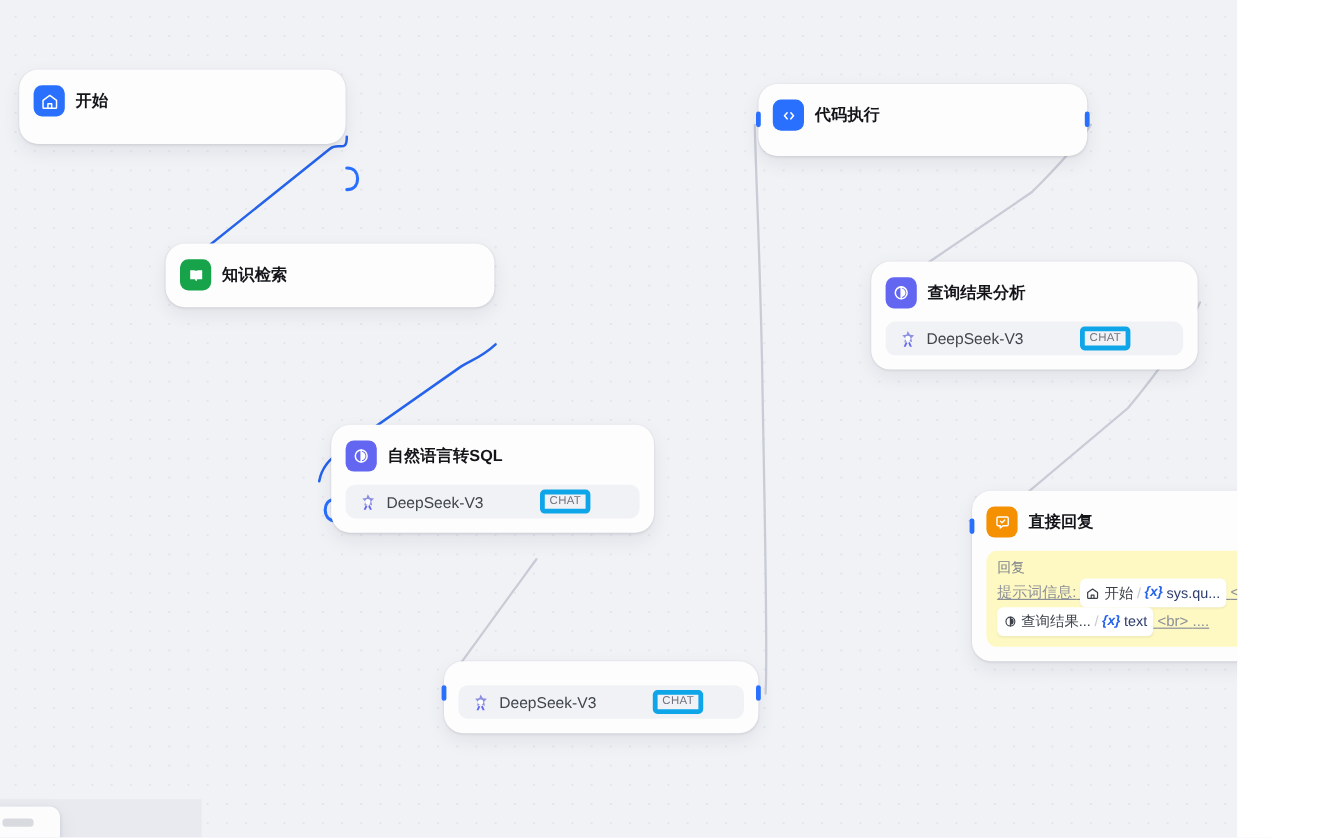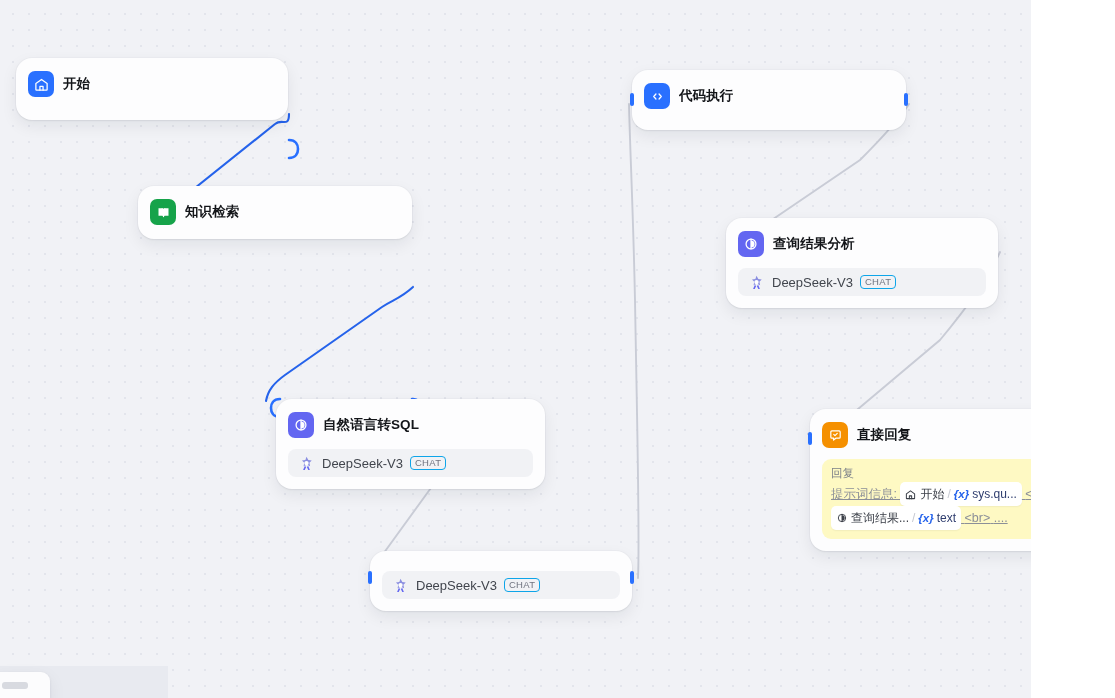--- a/index.html
+++ b/index.html
@@ -100,26 +100,27 @@
     width: 20px; height: 20px;
     border-radius: 5px;
     background: #eceefb;
     display: flex; align-items: center; justify-content: center;
     flex: 0 0 auto;
   }
 
   .chat-badge {
     font-size: 9.5px;
     color: #707480;
-    border: 1px solid #0ea5e9;
+    border: 4px solid #0ea5e9;
     border-radius: 4px;
     padding: 1px 4px 1.5px 4px;
     line-height: 1;
     letter-spacing: .3px;
     flex: 0 0 auto;
+    margin-left: 40px;
   }
 
   
   .answer-body {
     margin-top: 9px;
     background: #fef9c3;
     border-radius: 9px;
     padding: 7px 9px 9px 9px;
   }
   .answer-body .blk-title {
@@ -223,40 +224,40 @@
           <path d="M9.5 21v-6h5v6"></path>
         </svg>
       </div>
       <div class="node-title">开始</div>
     </div>
     <svg class="handle-chevron" style="left:271px; top:74px;" viewBox="0 0 14 34">
       <path d="M2 8 C9 8 11 13 11 17 C11 21 9 26 2 26" fill="none" stroke="#2970ff" stroke-width="2.6" stroke-linecap="round"></path>
     </svg>
   </div>
 
-  <div class="node" style="left:138px; top:186px; width:274px;">
+  <div class="node" style="left:138px; top:203px; width:274px;">
     <div class="node-head">
       <div class="node-icon" style="background:#16a34a;">
         <svg width="15" height="15" viewBox="0 0 24 24" fill="none" stroke="#fff" stroke-width="2" stroke-linecap="round" stroke-linejoin="round">
           <path d="M12 6.5v12"></path>
           <path d="M4 5h5.2A2.8 2.8 0 0 1 12 7.2v11.3A2.4 2.4 0 0 0 9.8 17H4z" fill="#fff" stroke="none"></path>
           <path d="M20 5h-5.2A2.8 2.8 0 0 0 12 7.2v11.3A2.4 2.4 0 0 1 14.2 17H20z" fill="#fff" stroke="none"></path>
         </svg>
       </div>
       <div class="node-title">知识检索</div>
     </div>
     <svg class="handle-chevron" style="left:130px; top:205px;" viewBox="0 0 14 34">
       <path d="M12 8 C5 8 3 13 3 17 C3 21 5 26 12 26" fill="none" stroke="#2970ff" stroke-width="2.6" stroke-linecap="round"></path>
     </svg>
     <svg class="handle-chevron" style="left:272px; top:205px;" viewBox="0 0 14 34">
       <path d="M2 8 C9 8 11 13 11 17 C11 21 9 26 2 26" fill="none" stroke="#2970ff" stroke-width="2.6" stroke-linecap="round"></path>
     </svg>
   </div>
 
-  <div class="node" style="left:276px; top:399px; width:269px;">
+  <div class="node" style="left:276px; top:354px; width:269px;">
     <div class="node-head">
       <div class="node-icon" style="background:#6366f1;">
         <svg width="16" height="16" viewBox="0 0 24 24" fill="none" stroke="#fff" stroke-width="1.9">
           <circle cx="12" cy="12" r="7.4"></circle>
           <path d="M12 4.6v14.8" stroke-linecap="round"></path>
           <path d="M12 6.6a5.4 5.4 0 0 1 0 10.8z" fill="#fff" stroke="none"></path>
         </svg>
       </div>
       <div class="node-title">自然语言转SQL</div>
     </div>

